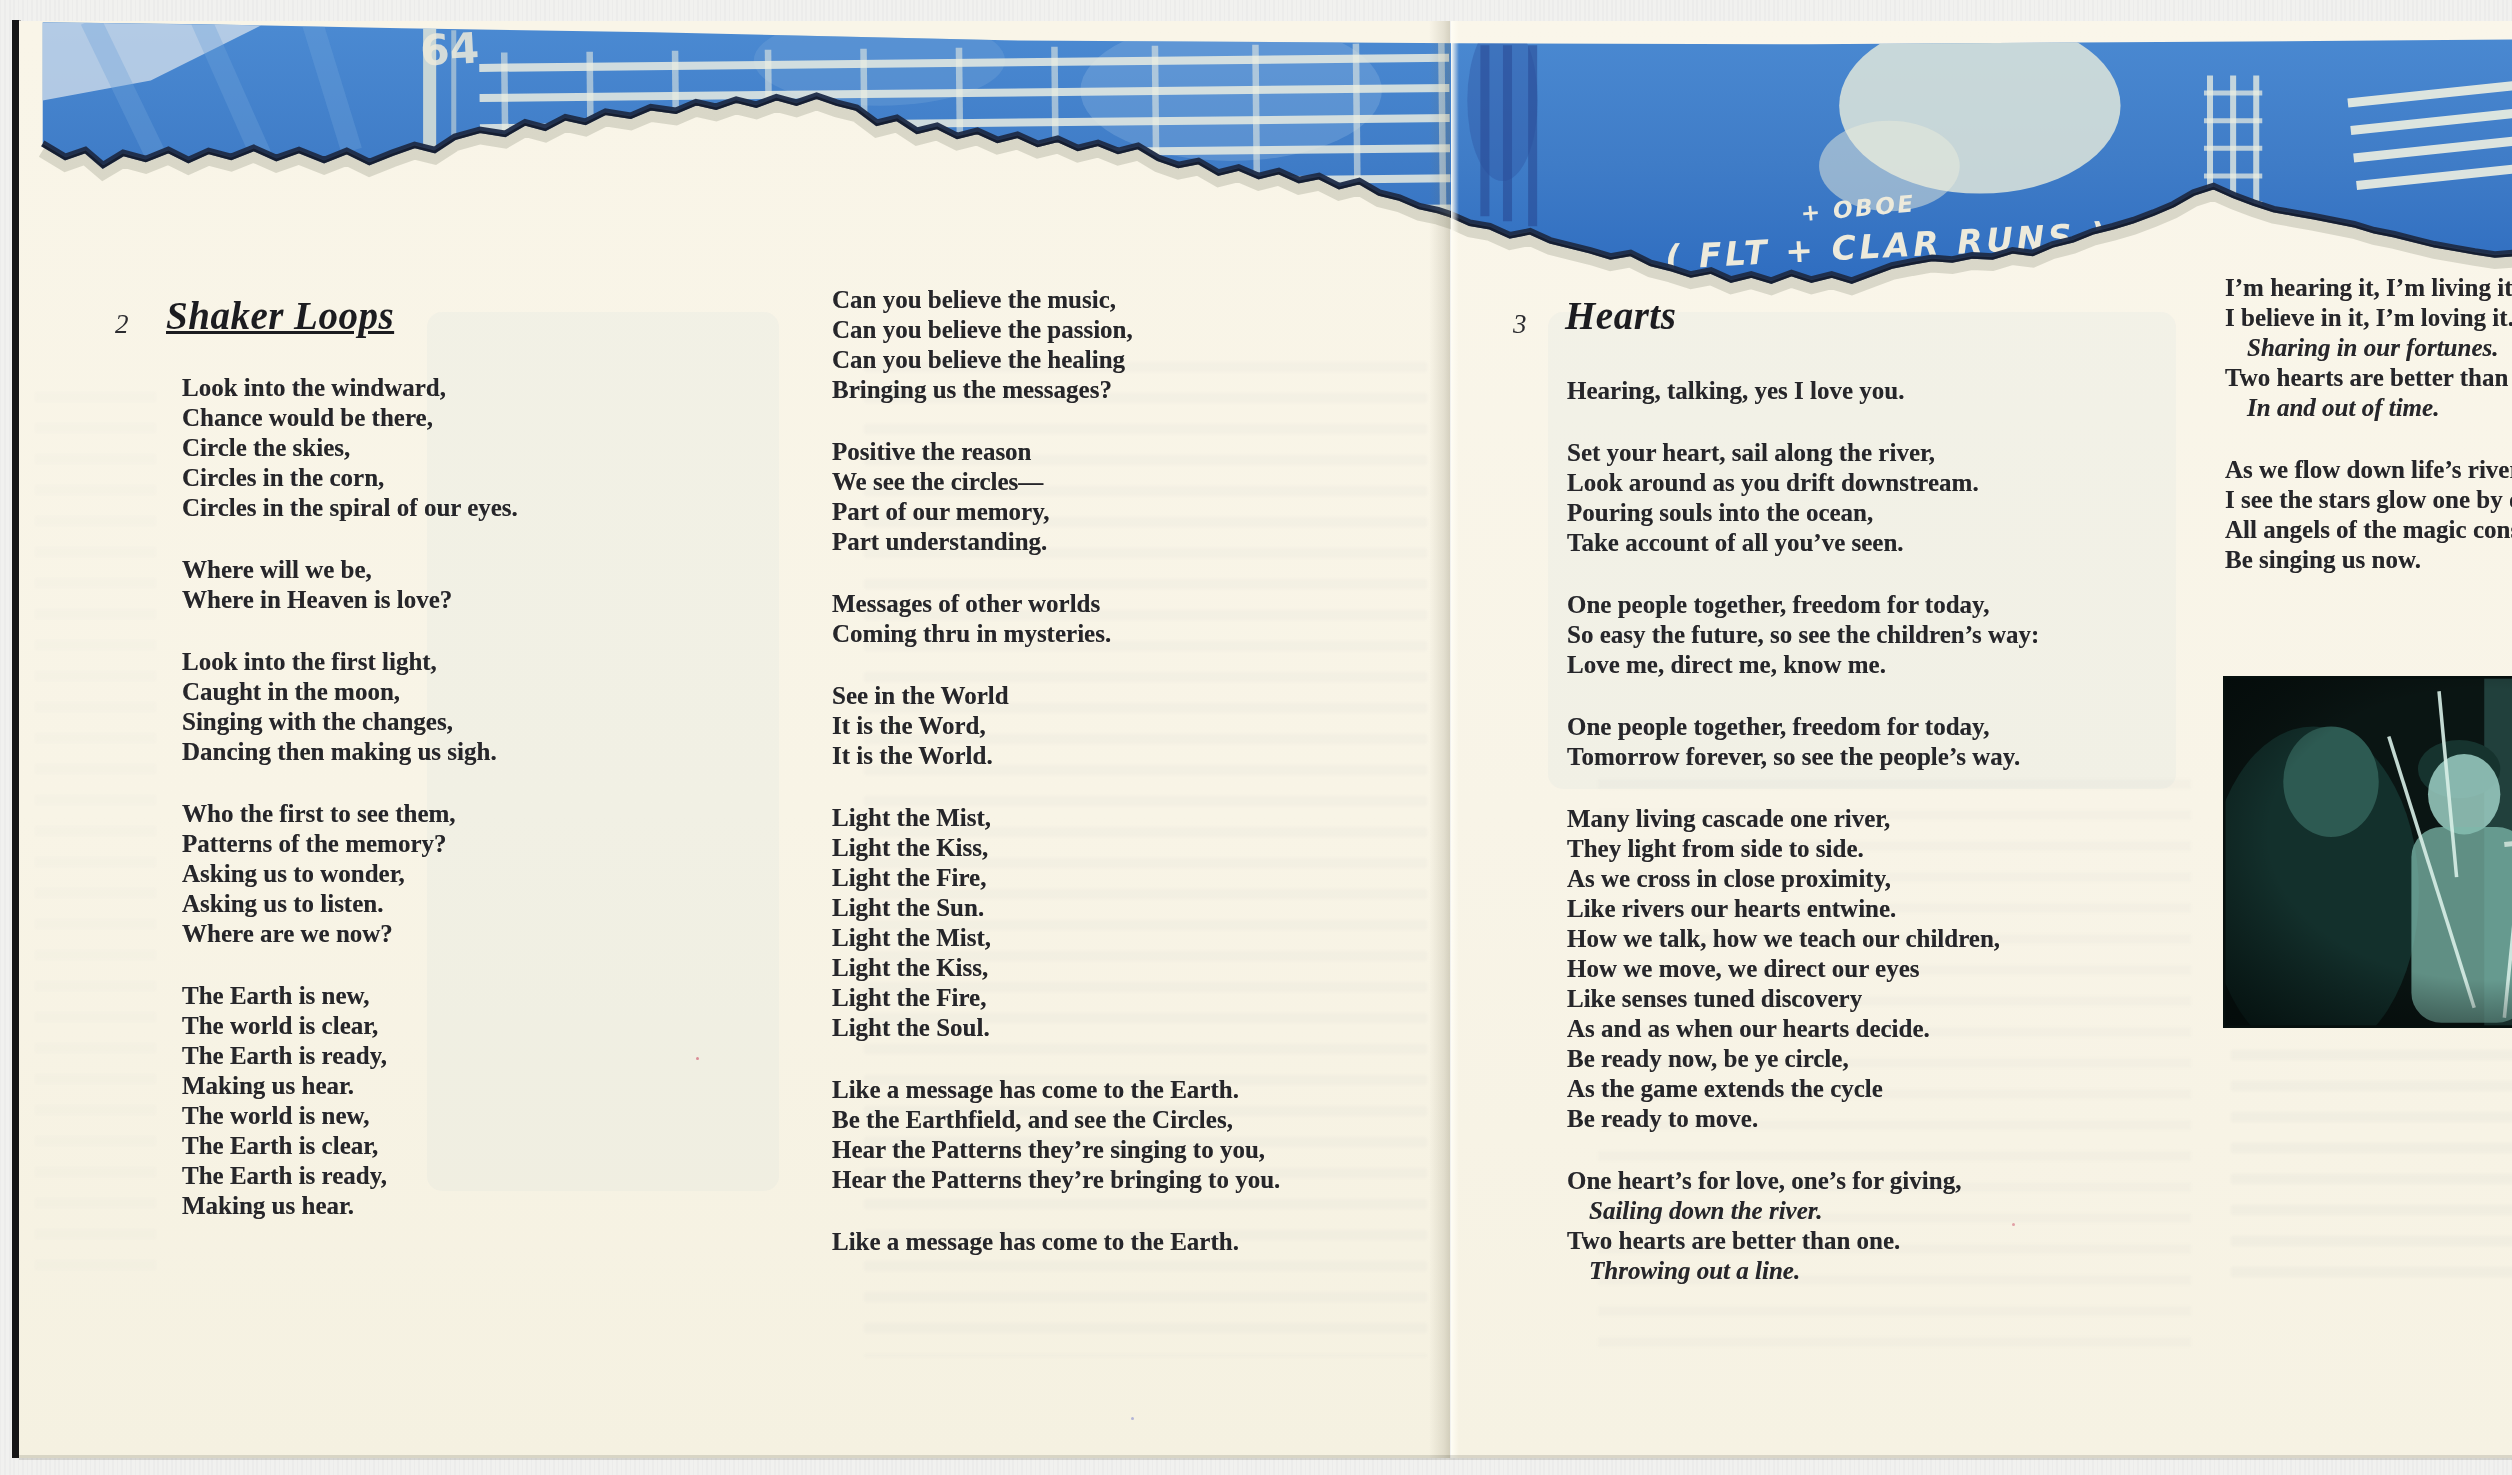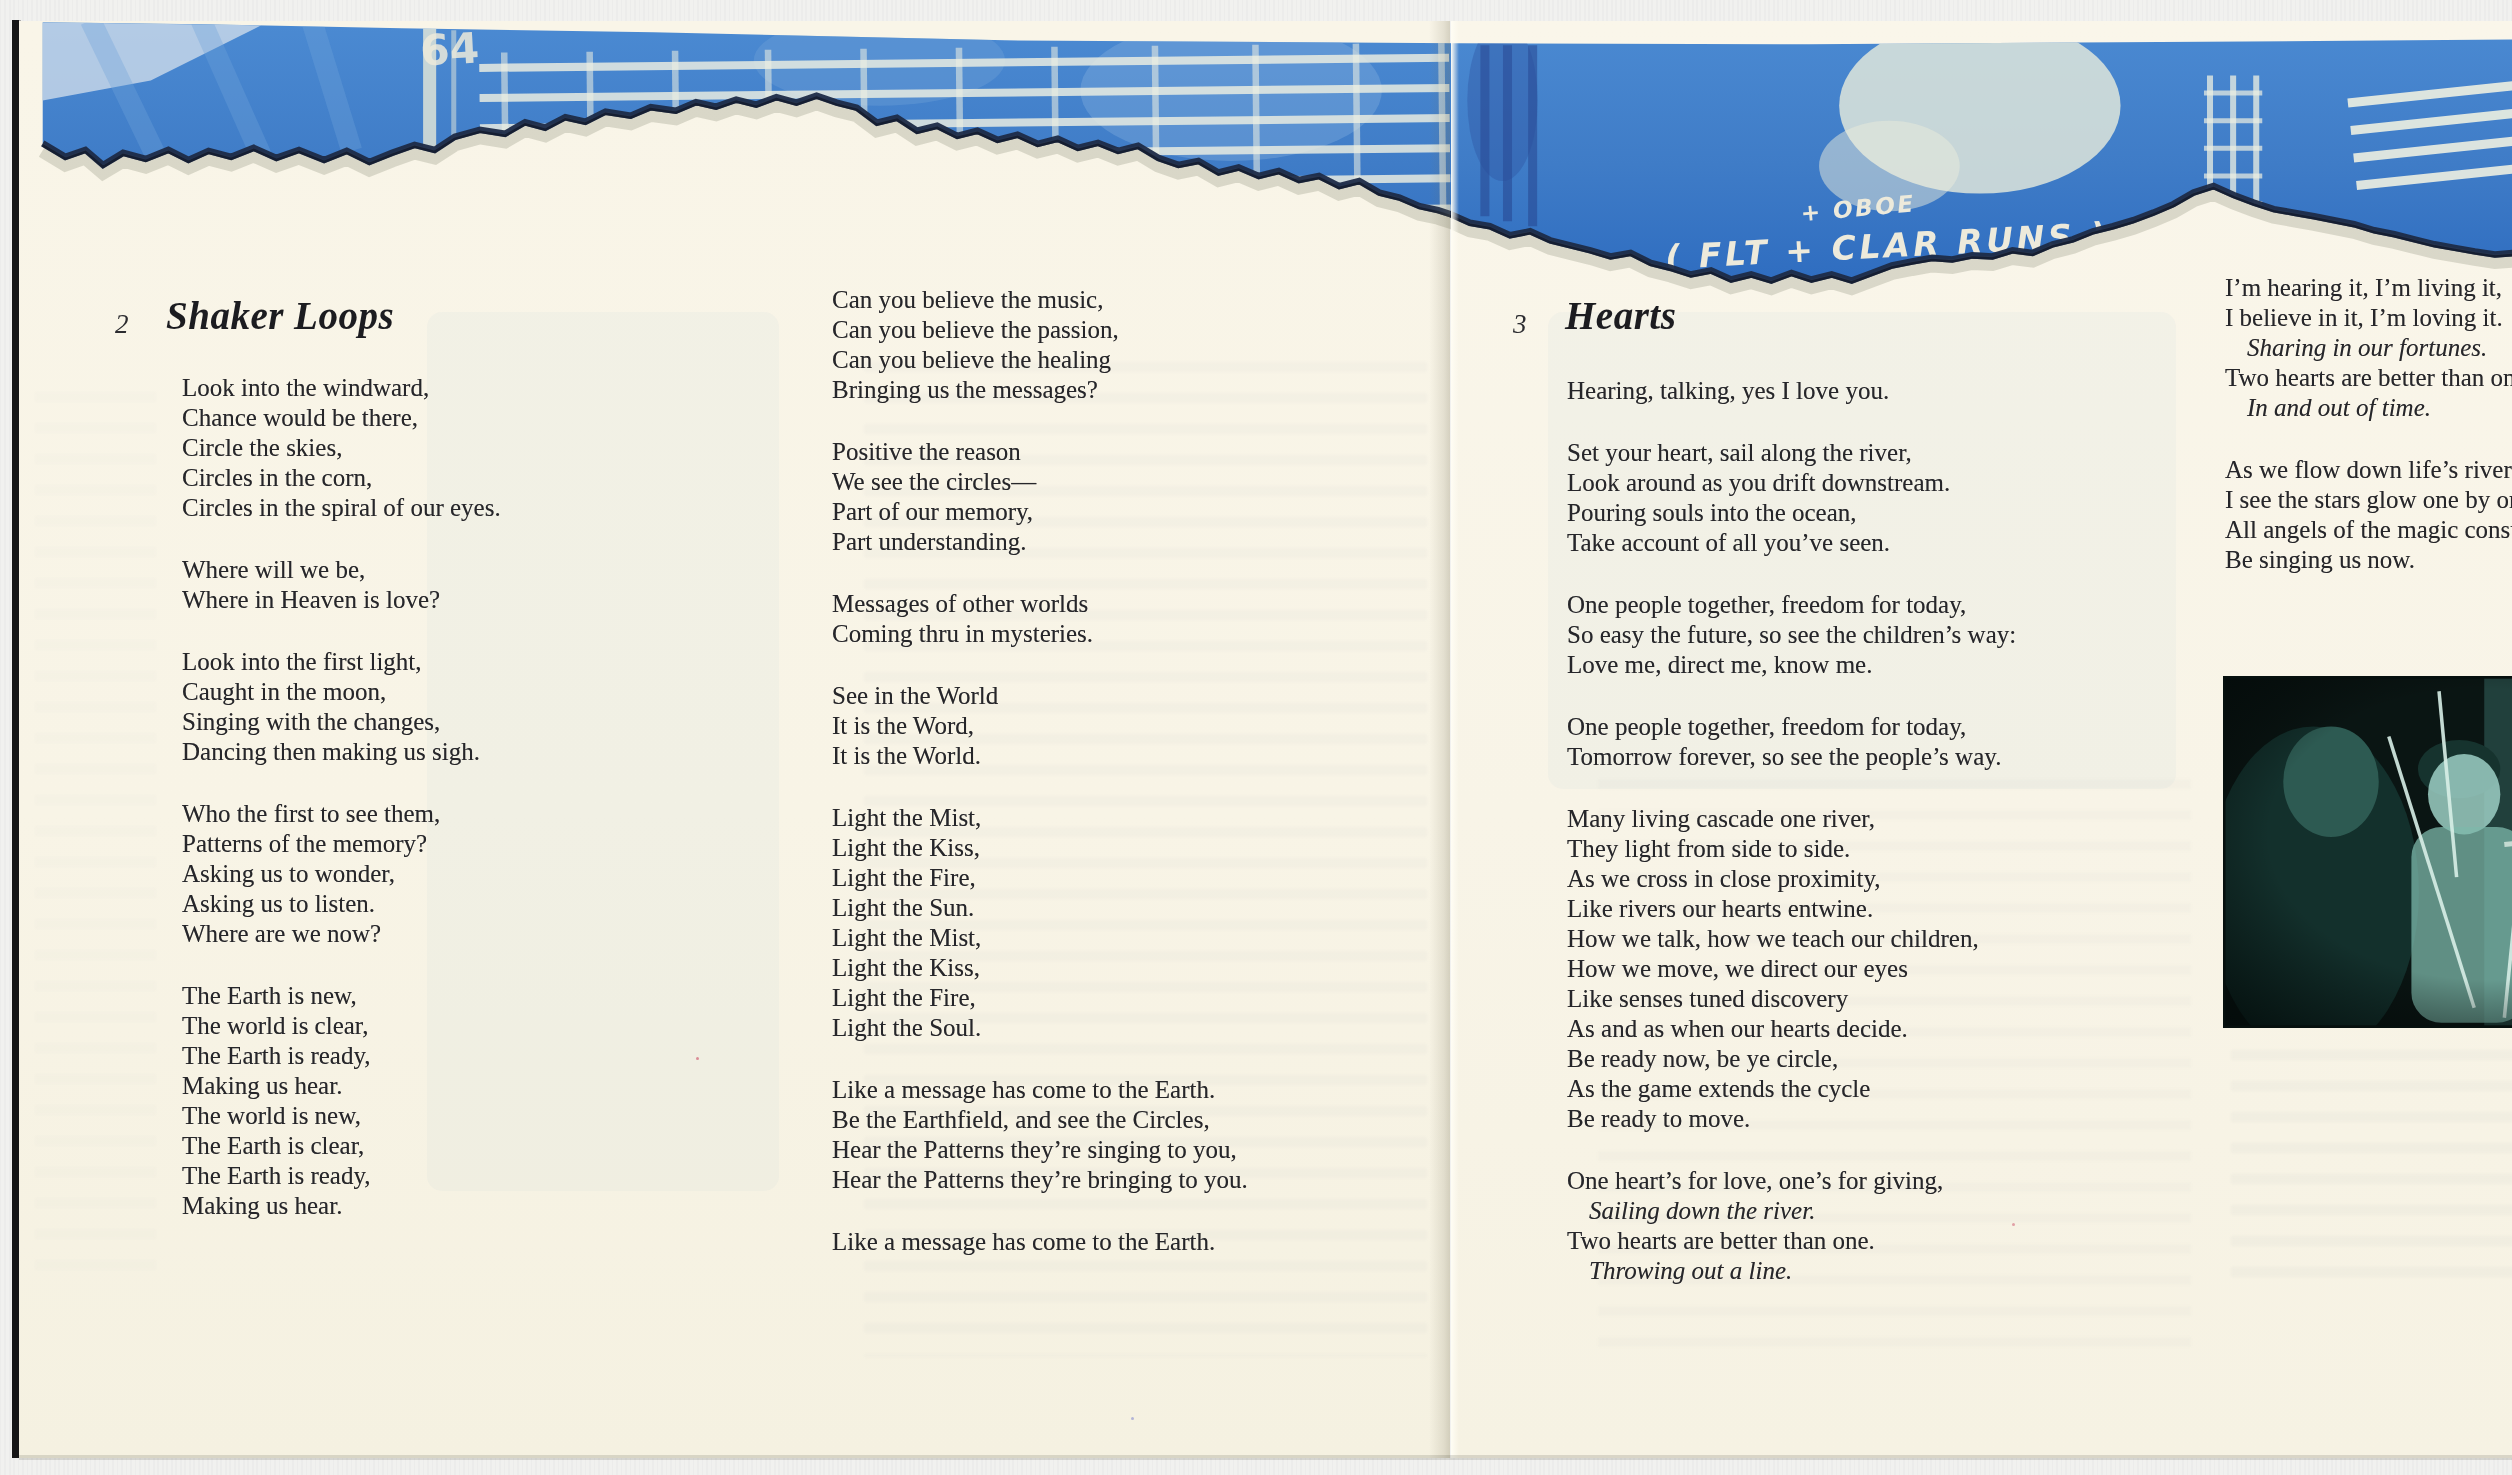--- a/index.html
+++ b/index.html
@@ -15,21 +15,21 @@
   .fold-shade{position:absolute;left:1429px;top:21px;width:21px;height:1437px;
     background:linear-gradient(90deg,rgba(0,0,0,0) 0%,rgba(120,115,90,.16) 70%,rgba(120,115,90,.28) 100%);}
   .fold-light{position:absolute;left:1451px;top:21px;width:8px;height:1437px;
     background:linear-gradient(90deg,#fffdf4 0%,rgba(255,253,244,0) 100%);}
   .cool-tint{position:absolute;background:rgba(186,203,214,.10);border-radius:15px;}
   .ghost{position:absolute;opacity:.6;background:repeating-linear-gradient(180deg,rgba(104,122,142,.055) 0 10px,rgba(0,0,0,0) 10px 31px);filter:blur(1.5px);}
   .banner-svg{position:absolute;left:0;top:0;}
   .track-number{position:absolute;font:italic 27px/30px "Liberation Serif",serif;color:#2c2c30;}
   .track-title{position:absolute;font:italic 700 39px/42px "Liberation Serif",serif;color:#1c1c20;letter-spacing:0.5px;}
   .lyrics{position:absolute;font:25px/30px "Liberation Serif",serif;color:#26262a;text-shadow:0 0 0.5px rgba(20,20,25,.35);}
-  .stanza{margin:0 0 32px 0;}
+  .stanza{margin:0 0 32px 0;font-weight:bold;}
   .line{white-space:nowrap;}
   .line.em{font-style:italic;padding-left:22px;}
   #photo{position:absolute;left:2223px;top:676px;width:525px;height:352px;background:#0a1513;}
   .speck{position:absolute;width:3px;height:3px;border-radius:50%;}
 </style>
 </head>
 <body>
 
 <div id="canvas">
 
@@ -146,21 +146,21 @@
 
       <text x="3585" y="440" font-family="DejaVu Sans, sans-serif" font-size="46" font-weight="bold" font-style="italic" fill="#edeadb" letter-spacing="5" transform="rotate(-5 3585 440)">+ OBOE</text>
       <text x="3315" y="535" font-family="DejaVu Sans, sans-serif" font-size="66" font-weight="bold" font-style="italic" fill="#edeadb" letter-spacing="7" transform="rotate(-3 3315 535)">( FLT + CLAR RUNS )</text>
     </g>
 
     <use href="#tornEdge" stroke="#1d2b47" stroke-width="13" opacity="0.95"></use>
     <use href="#tornEdge" stroke="#0e1526" stroke-width="5" opacity="0.7" transform="translate(0,4)"></use>
   </svg>
 
   <div class="track-number" style="left:115px;top:309px;">2</div>
-  <div class="track-title" style="left:166px;top:295px;">Shaker Loops</div>
+  <div class="track-title" style="left:166px;top:295px;text-decoration:underline;">Shaker Loops</div>
   <div class="lyrics" style="left:182px;top:373px;width:628px;">
       <div class="stanza">
         <div class="line">Look into the windward,</div>
         <div class="line">Chance would be there,</div>
         <div class="line">Circle the skies,</div>
         <div class="line">Circles in the corn,</div>
         <div class="line">Circles in the spiral of our eyes.</div>
       </div>
       <div class="stanza">
         <div class="line">Where will we be,</div>

